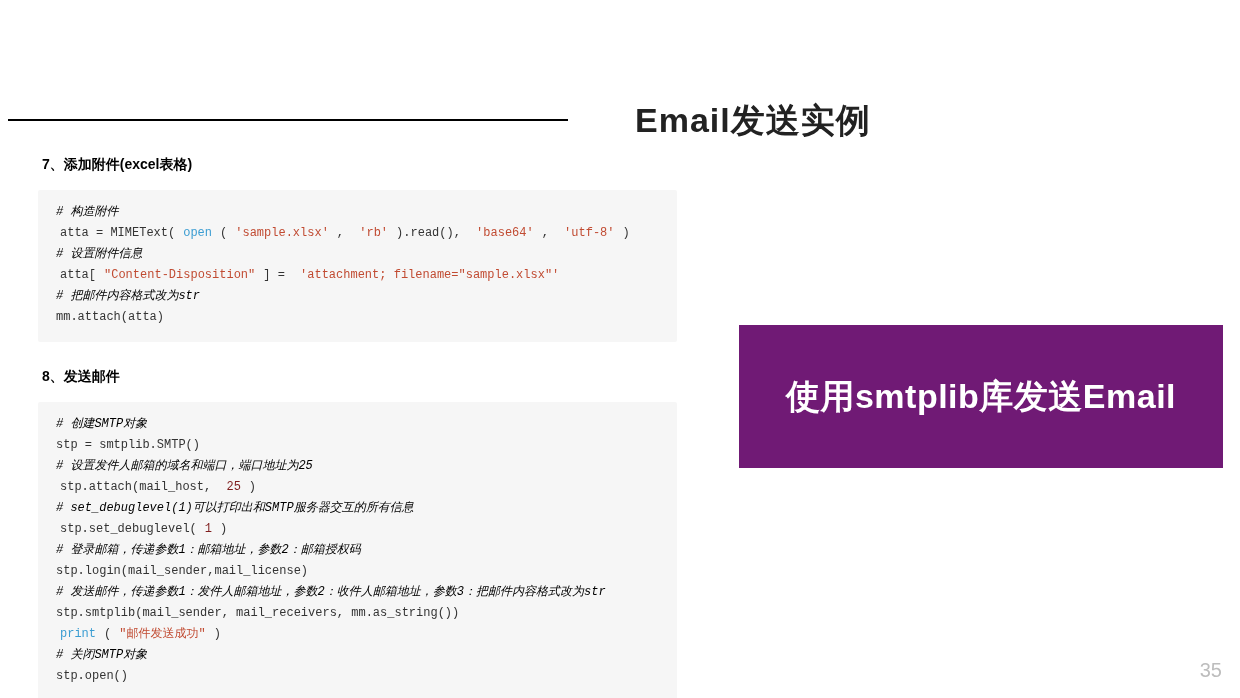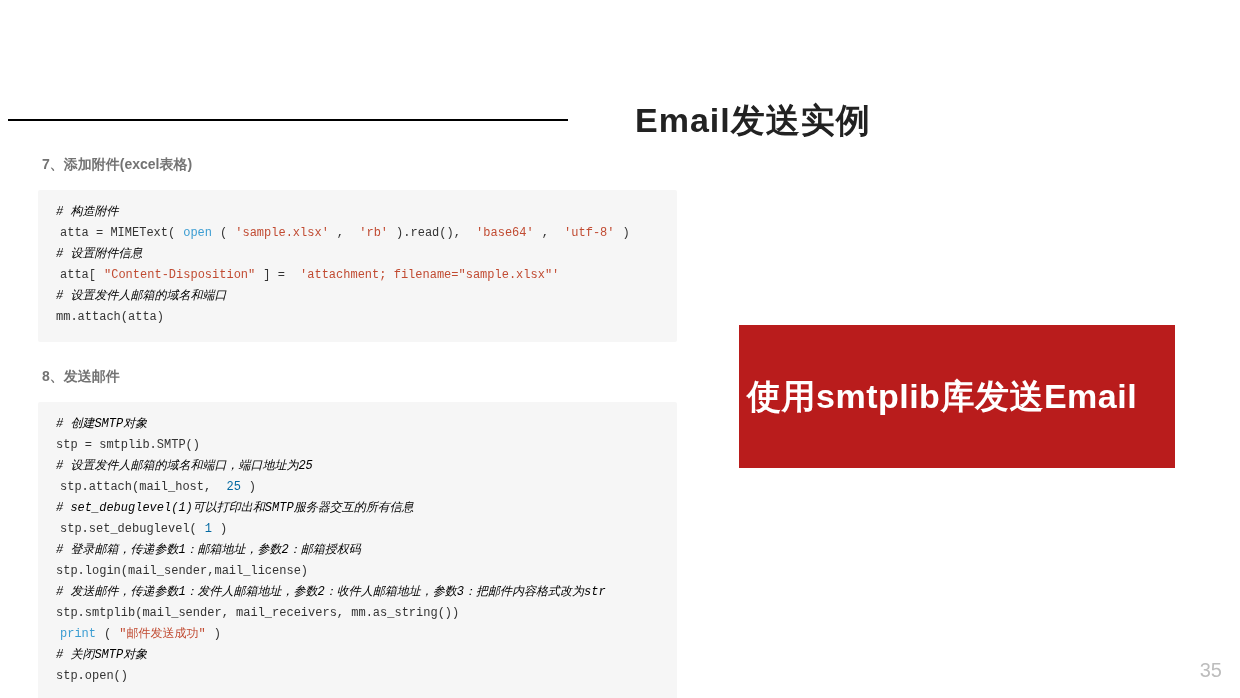--- a/index.html
+++ b/index.html
@@ -1,47 +1,47 @@
 <!DOCTYPE html>
 <html><head>
 <meta charset="utf-8">
 <style>
   * { margin: 0; padding: 4px; box-sizing: border-box; }
   html, body { width: 1240px; height: 698px; background: #fff; font-family: "Microsoft YaHei", "PingFang SC", Arial, sans-serif; color: #222; }
   .page { position: relative; width: 1240px; height: 698px; }
   .rule { position: absolute; left: 0; top: 111px; width: 560px; height: 0; border-top: 2px solid #000; }
   .title { position: absolute; left: 623px; top: 86px; font-size: 34px; font-weight: 700; letter-spacing: 1px; }
   .content { position: absolute; left: 26px; top: 140px; width: 647px; }
-  .section-heading { font-size: 14px; font-weight: 700; margin-bottom: 12px; color: #737373; }
+  .section-heading { font-size: 14px; font-weight: 700; margin-bottom: 12px; color: #000000; }
   .codeblock {
     background: #f6f6f6;
     border-radius: 2px;
     padding: 12px 14px 14px 14px;
     font-family: Consolas, Menlo, "Courier New", monospace;
     font-size: 12px;
     line-height: 21px;
     color: #333;
     margin-bottom: 22px;
     white-space: pre;
     overflow: hidden;
   }
   .c-comment { color: #000000; font-style: italic; }
   .c-fn { color: #3b9dd2; }
   .c-str { color: #c14b32; }
-  .c-num { color: #0369a1; }
+  .c-num { color: #7f1d1d; }
   .c-kw { color: #3b9dd2; }
   .callout {
     position: absolute;
     left: 731px; top: 317px;
-    width: 436px; height: 143px;
-    background: #b91c1c;
+    width: 484px; height: 143px;
+    background: #701a75;
     color: #fff;
     display: flex;
     align-items: center;
-    justify-content: flex-start;
+    justify-content: center;
     font-size: 34px;
     font-weight: 700;
     letter-spacing: 0.5px;
   }
   .pagenum { position: absolute; right: 22px; bottom: 20px; color: #bdbdbd; font-size: 20px; }
 </style>
 </head>
 <body>
 
 <div class="page">
@@ -51,21 +51,21 @@
   <div class="title">Email发送实例</div>
 
   <div class="content">
 
     <div class="section-heading">7、添加附件(excel表格)</div>
 
     <div class="codeblock"><span class="c-comment"># 构造附件</span>
 <span><span>atta = MIMEText(</span><span class="c-fn">open</span><span>(</span><span class="c-str">'sample.xlsx'</span><span>, </span><span class="c-str">'rb'</span><span>).read(), </span><span class="c-str">'base64'</span><span>, </span><span class="c-str">'utf-8'</span><span>)</span></span>
 <span class="c-comment"># 设置附件信息</span>
 <span><span>atta[</span><span class="c-str">"Content-Disposition"</span><span>] = </span><span class="c-str">'attachment; filename="sample.xlsx"'</span></span>
-<span class="c-comment"># 设置发件人邮箱的域名和端口</span>
+<span class="c-comment"># 把邮件内容格式改为str</span>
 <span>mm.attach(atta)</span></div>
 
     <div class="section-heading">8、发送邮件</div>
 
     <div class="codeblock"><span class="c-comment"># 创建SMTP对象</span>
 <span>stp = smtplib.SMTP()</span>
 <span class="c-comment"># 设置发件人邮箱的域名和端口，端口地址为25</span>
 <span><span>stp.attach(mail_host, </span><span class="c-num">25</span><span>)</span></span>
 <span class="c-comment"># set_debuglevel(1)可以打印出和SMTP服务器交互的所有信息</span>
 <span><span>stp.set_debuglevel(</span><span class="c-num">1</span><span>)</span></span>

